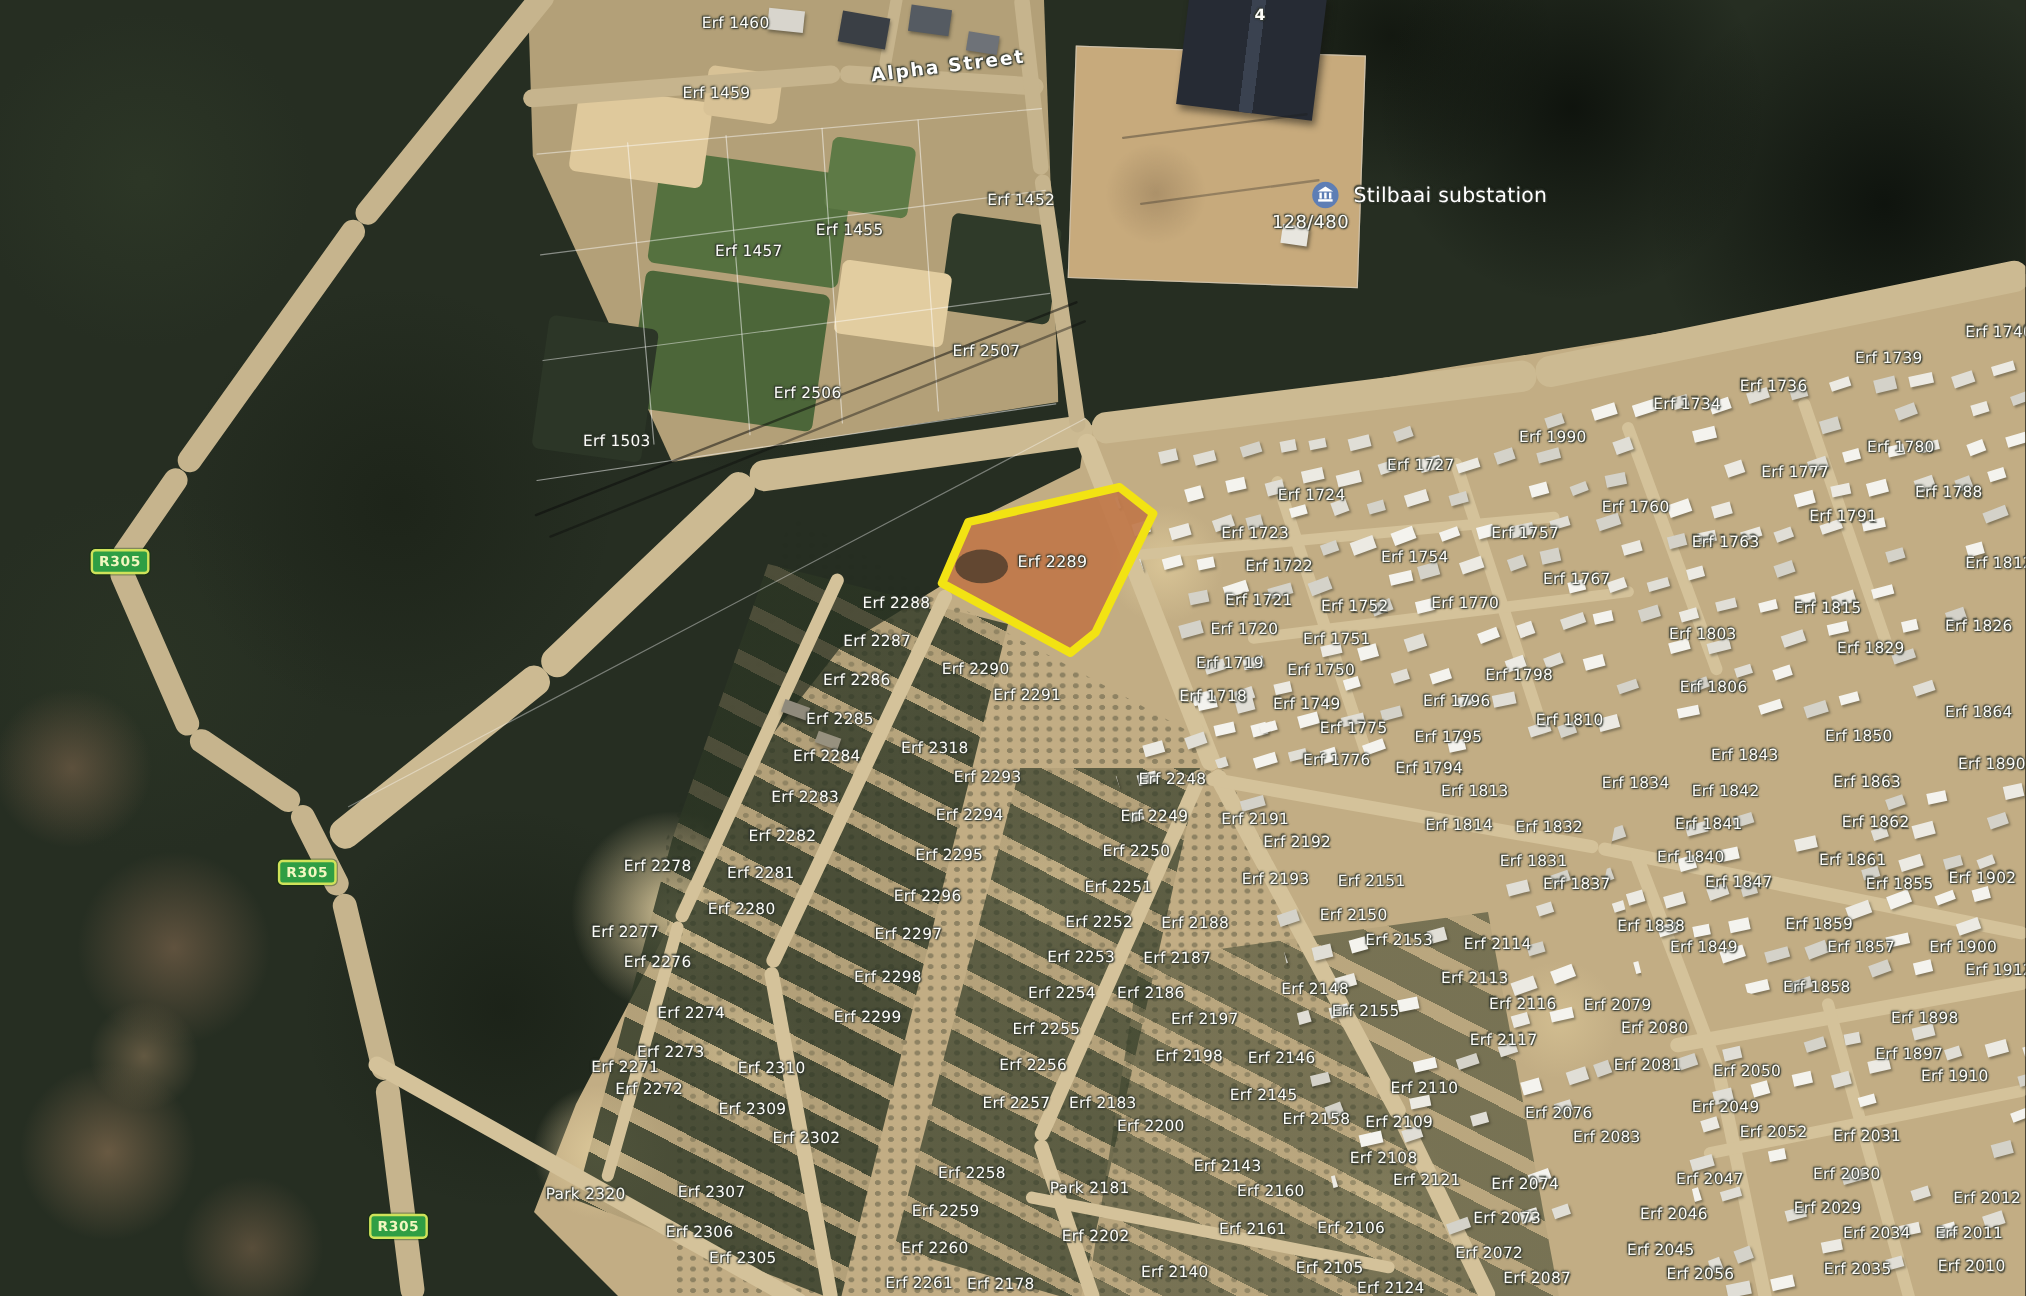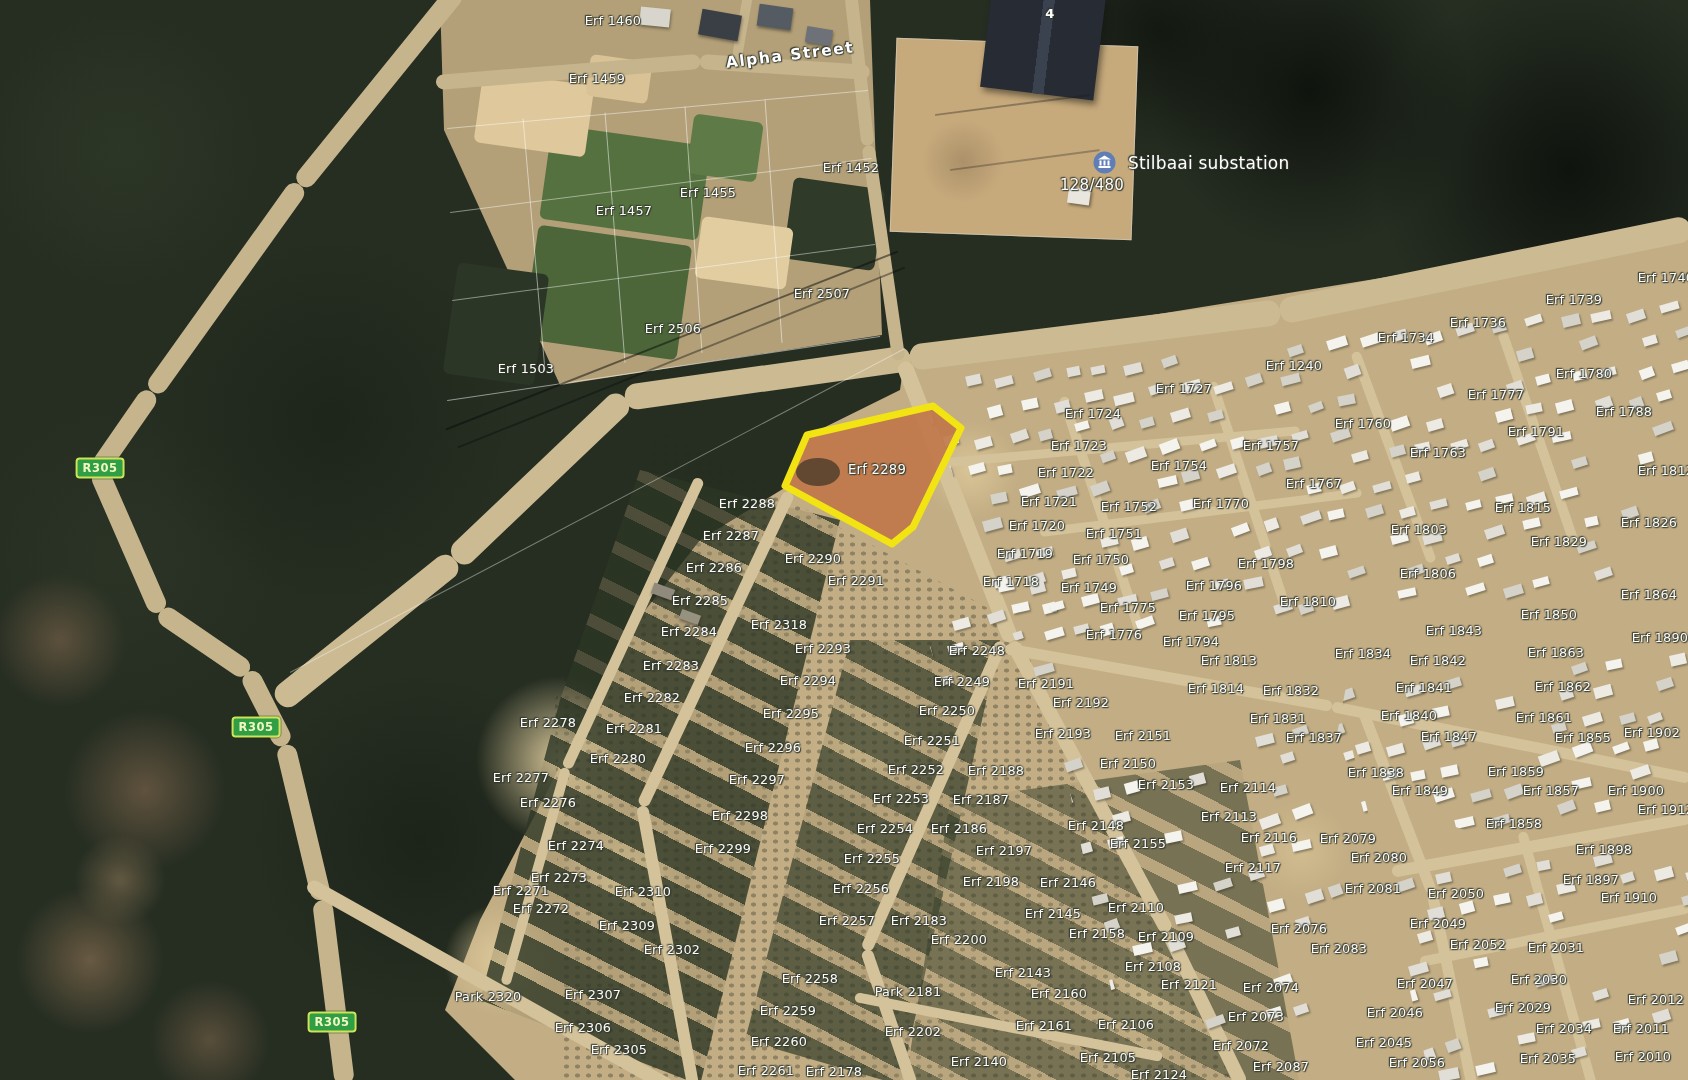--- a/index.html
+++ b/index.html
@@ -527,21 +527,21 @@
     <div class="lbl lbl-code" style="left:1060px;top:176px">128/480</div>
 
     <div class="lbl lbl-hl" style="left:877px;top:469px">Erf 2289</div>
   <div class="lbl" style="left: 613px; top: 20px;">Erf 1460</div>
       <div class="lbl" style="left: 597px; top: 78px;">Erf 1459</div>
       <div class="lbl" style="left: 851px; top: 167px;">Erf 1452</div>
       <div class="lbl" style="left: 708px; top: 192px; text-align: right;">Erf 1455</div>
       <div class="lbl" style="left: 624px; top: 210px;">Erf 1457</div>
       <div class="lbl" style="left: 822px; top: 293px;">Erf 2507</div>
       <div class="lbl" style="left: 673px; top: 328px;">Erf 2506</div>
-      <div class="lbl" style="left: 526px; top: 368px;">Erf 1503</div>
+      <div class="lbl" style="left: 514px; top: 368px;">Erf 1503</div>
       <div class="lbl" style="left: 747px; top: 503px;">Erf 2288</div>
       <div class="lbl" style="left: 731px; top: 535px;">Erf 2287</div>
       <div class="lbl" style="left: 714px; top: 567px;">Erf 2286</div>
       <div class="lbl" style="left: 700px; top: 600px;">Erf 2285</div>
       <div class="lbl" style="left: 689px; top: 631px;">Erf 2284</div>
       <div class="lbl" style="left: 671px; top: 665px;">Erf 2283</div>
       <div class="lbl" style="left: 652px; top: 697px;">Erf 2282</div>
       <div class="lbl" style="left: 634px; top: 728px;">Erf 2281</div>
       <div class="lbl" style="left: 618px; top: 758px;">Erf 2280</div>
       <div class="lbl" style="left: 548px; top: 722px;">Erf 2278</div>
@@ -604,21 +604,21 @@
       <div class="lbl" style="left: 1046px; top: 683px;">Erf 2191</div>
       <div class="lbl" style="left: 1081px; top: 702px;">Erf 2192</div>
       <div class="lbl" style="left: 1063px; top: 733px;">Erf 2193</div>
       <div class="lbl" style="left: 1128px; top: 763px;">Erf 2150</div>
       <div class="lbl" style="left: 1143px; top: 735px;">Erf 2151</div>
       <div class="lbl" style="left: 1166px; top: 784px;">Erf 2153</div>
       <div class="lbl" style="left: 1248px; top: 787px;">Erf 2114</div>
       <div class="lbl" style="left: 1229px; top: 816px;">Erf 2113</div>
       <div class="lbl" style="left: 1269px; top: 837px;">Erf 2116</div>
       <div class="lbl" style="left: 1253px; top: 867px;">Erf 2117</div>
-      <div class="lbl" style="left: 1136px; top: 907px;">Erf 2110</div>
+      <div class="lbl" style="left: 1187px; top: 907px;">Erf 2110</div>
       <div class="lbl" style="left: 1166px; top: 936px;">Erf 2109</div>
       <div class="lbl" style="left: 1153px; top: 966px;">Erf 2108</div>
       <div class="lbl" style="left: 1189px; top: 984px;">Erf 2121</div>
       <div class="lbl" style="left: 1159px; top: 1074px;">Erf 2124</div>
       <div class="lbl" style="left: 1108px; top: 1057px;">Erf 2105</div>
       <div class="lbl" style="left: 1126px; top: 1024px;">Erf 2106</div>
       <div class="lbl" style="left: 1299px; top: 928px;">Erf 2076</div>
       <div class="lbl" style="left: 1339px; top: 948px;">Erf 2083</div>
       <div class="lbl" style="left: 1271px; top: 987px;">Erf 2074</div>
       <div class="lbl" style="left: 1256px; top: 1016px;">Erf 2073</div>
@@ -637,21 +637,21 @@
       <div class="lbl" style="left: 1556px; top: 947px;">Erf 2031</div>
       <div class="lbl" style="left: 1539px; top: 979px;">Erf 2030</div>
       <div class="lbl" style="left: 1523px; top: 1007px;">Erf 2029</div>
       <div class="lbl" style="left: 1564px; top: 1028px;">Erf 2034</div>
       <div class="lbl" style="left: 1548px; top: 1058px;">Erf 2035</div>
       <div class="lbl" style="left: 1641px; top: 1028px;">Erf 2011</div>
       <div class="lbl" style="left: 1629px; top: 1056px; padding-left: 28px;">Erf 2010</div>
       <div class="lbl" style="left: 1656px; top: 999px;">Erf 2012</div>
       <div class="lbl" style="left: 1184px; top: 388px;">Erf 1727</div>
       <div class="lbl" style="left: 1093px; top: 413px;">Erf 1724</div>
-      <div class="lbl" style="left: 1079px; top: 445px;">Erf 1723</div>
+      <div class="lbl" style="left: 1046px; top: 445px;">Erf 1723</div>
       <div class="lbl" style="left: 1066px; top: 472px;">Erf 1722</div>
       <div class="lbl" style="left: 1049px; top: 501px;">Erf 1721</div>
       <div class="lbl" style="left: 1037px; top: 525px;">Erf 1720</div>
       <div class="lbl" style="left: 1025px; top: 553px;">Erf 1719</div>
       <div class="lbl" style="left: 1011px; top: 581px;">Erf 1718</div>
       <div class="lbl" style="left: 1271px; top: 445px;">Erf 1757</div>
       <div class="lbl" style="left: 1179px; top: 465px;">Erf 1754</div>
       <div class="lbl" style="left: 1129px; top: 506px;">Erf 1752</div>
       <div class="lbl" style="left: 1114px; top: 533px;">Erf 1751</div>
       <div class="lbl" style="left: 1101px; top: 559px;">Erf 1750</div>
@@ -667,21 +667,21 @@
       <div class="lbl" style="left: 1308px; top: 601px;">Erf 1810</div>
       <div class="lbl" style="left: 1229px; top: 660px;">Erf 1813</div>
       <div class="lbl" style="left: 1216px; top: 688px;">Erf 1814</div>
       <div class="lbl" style="left: 1291px; top: 690px;">Erf 1832</div>
       <div class="lbl" style="left: 1278px; top: 718px;">Erf 1831</div>
       <div class="lbl" style="left: 1314px; top: 737px;">Erf 1837</div>
       <div class="lbl" style="left: 1363px; top: 653px;">Erf 1834</div>
       <div class="lbl" style="left: 1478px; top: 322px;">Erf 1736</div>
       <div class="lbl" style="left: 1406px; top: 337px;">Erf 1734</div>
       <div class="lbl" style="left: 1574px; top: 299px;">Erf 1739</div>
-      <div class="lbl" style="left: 1294px; top: 365px;">Erf 1240</div>
+      <div class="lbl" style="left: 1294px; top: 365px;">Erf 1990</div>
       <div class="lbl" style="left: 1363px; top: 423px;">Erf 1760</div>
       <div class="lbl" style="left: 1584px; top: 373px;">Erf 1780</div>
       <div class="lbl" style="left: 1496px; top: 394px;">Erf 1777</div>
       <div class="lbl" style="left: 1624px; top: 411px;">Erf 1788</div>
       <div class="lbl" style="left: 1536px; top: 431px;">Erf 1791</div>
       <div class="lbl" style="left: 1438px; top: 452px;">Erf 1763</div>
       <div class="lbl" style="left: 1523px; top: 507px;">Erf 1815</div>
       <div class="lbl" style="left: 1419px; top: 529px;">Erf 1803</div>
       <div class="lbl" style="left: 1649px; top: 522px;">Erf 1826</div>
       <div class="lbl" style="left: 1559px; top: 541px;">Erf 1829</div>

